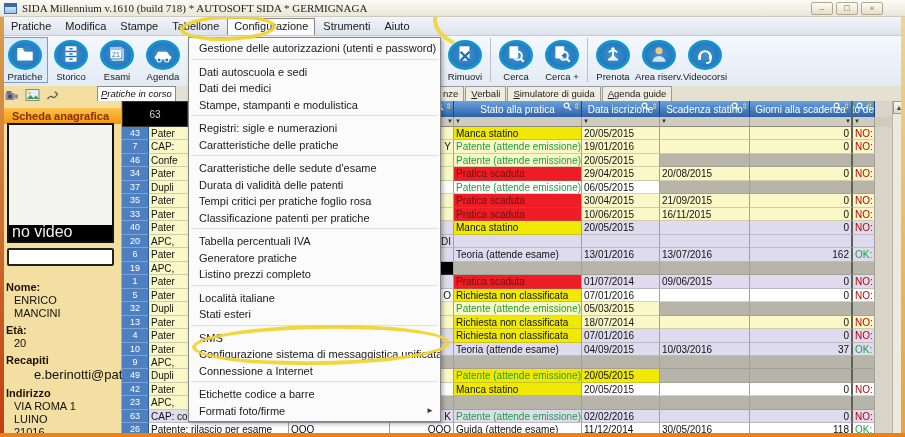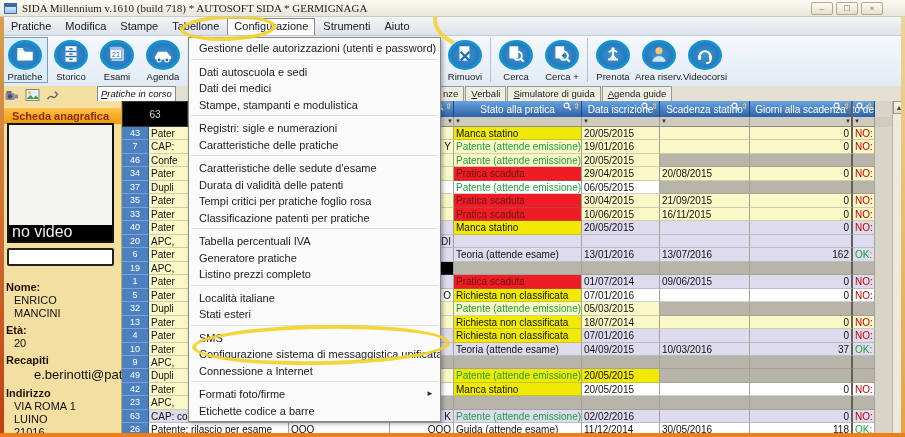--- a/index.html
+++ b/index.html
@@ -656,22 +656,22 @@
       <div class="citem">Generatore pratiche</div>
       <div class="citem">Listino prezzi completo</div>
       <div class="csep"></div>
       <div class="citem">Località italiane</div>
       <div class="citem">Stati esteri</div>
       <div class="csep"></div>
       <div class="citem">SMS</div>
       <div class="citem">Configurazione sistema di messaggistica unificata</div>
       <div class="citem">Connessione a Internet</div>
       <div class="csep"></div>
+      <div class="citem">Etichette codice a barre</div>
       <div class="citem">Formati foto/firme<span class="sub">►</span></div>
-      <div class="citem">Etichette codice a barre</div>
     </div>
 
   <div class="ellipse e1"></div>
   <div class="ellipse e2"></div>
   <svg class="arc" width="40" height="44">
     <path d="M24,0 C4,12 8,32 30,43" stroke="#f2d32b" stroke-width="4" fill="none" opacity="0.92"></path>
   </svg>
 
   <div class="edge-left"></div>
   <div class="edge-right"></div>

